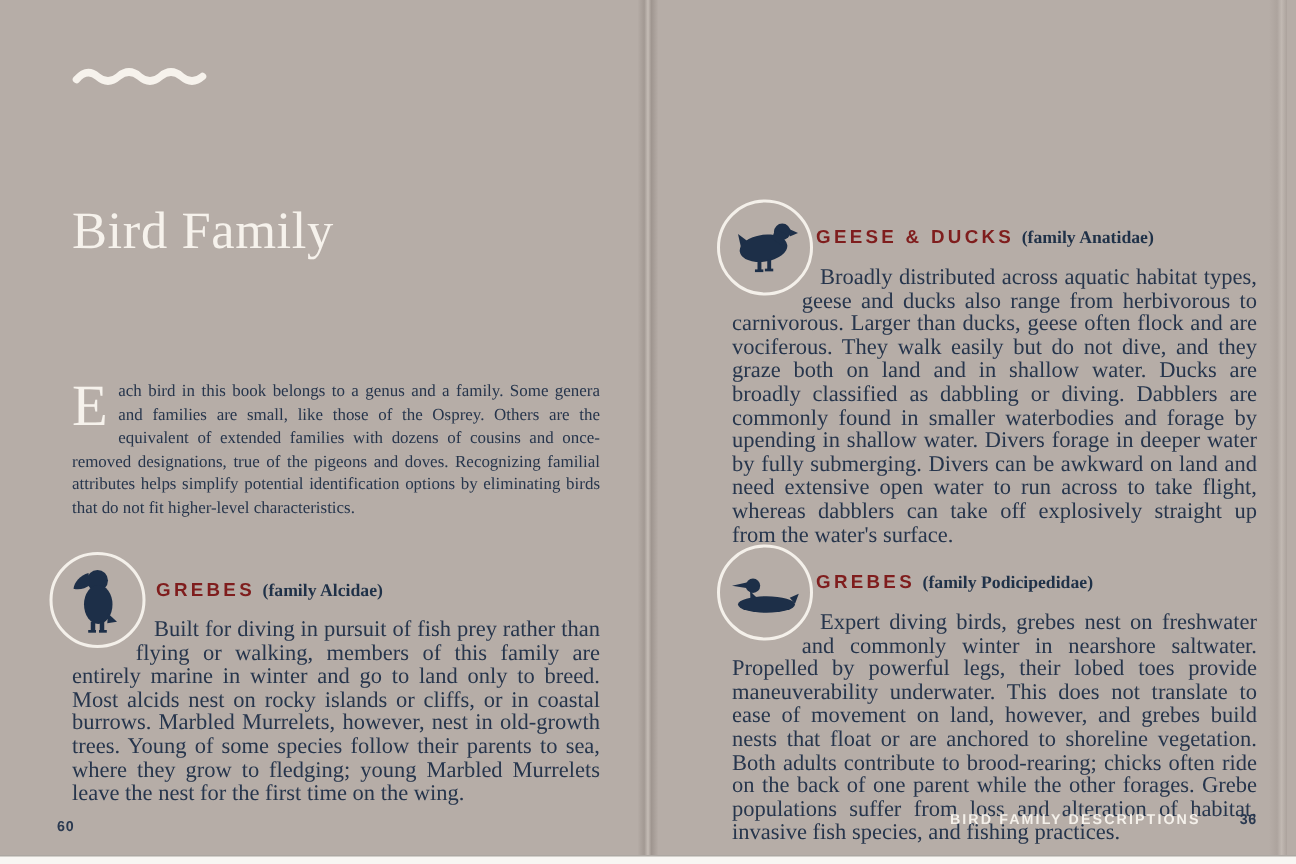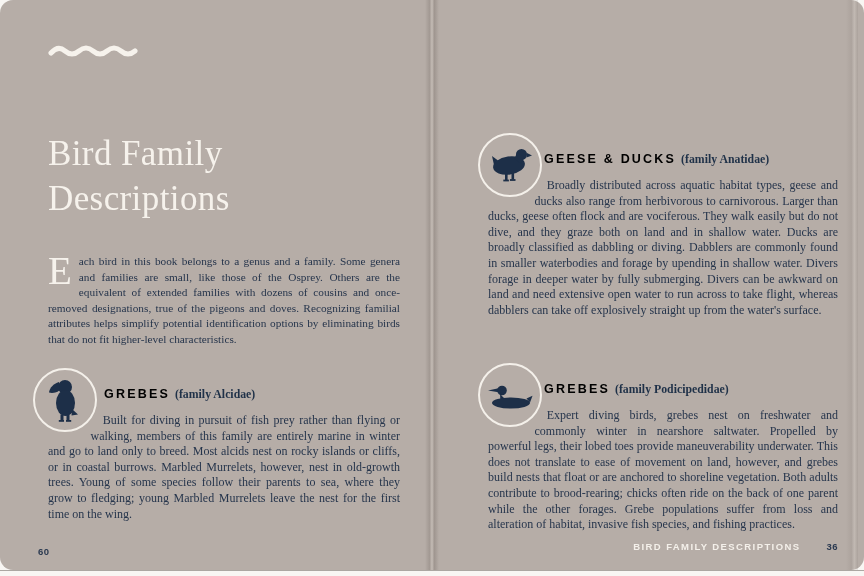--- a/index.html
+++ b/index.html
@@ -2,21 +2,20 @@
 <html lang="en"><head>
 <meta charset="utf-8">
 <style>
   * { margin:0; padding:0; box-sizing:border-box; }
   html,body { width:864px; height:576px; }
   body { font-family:"Liberation Serif", serif; background:#f8f6f3; overflow:hidden; }
 
   .spread {
     position:relative; width:864px; height:570px;
     background:#b6ada7;
-    border-radius:13px;
   }
   
   .gutter {
     position:absolute; left:425px; top:0; width:14px; height:570px;
     background:linear-gradient(90deg,
       rgba(0,0,0,0) 0%,
       rgba(92,82,76,0.22) 32%,
       rgba(215,207,200,0.45) 50%,
       rgba(92,82,76,0.26) 66%,
       rgba(0,0,0,0) 100%);
@@ -53,25 +52,25 @@
     position:absolute; top:0; width:64px; height:64px; border-radius:50%;
     border:2.5px solid #f4f0ea; display:flex; align-items:center; justify-content:center;
   }
   .sec-left  .icon-circle { left:-15px; }
   .sec-right .icon-circle { left:-10px; }
   .icon-circle svg { display:block; }
   .bird { fill:#1d2f48; }
 
   .fam-heading { margin-left:56px; padding-top:13px; white-space:nowrap; }
   .fam-name { font-family:"Liberation Sans", sans-serif; font-weight:700;
-              font-size:12.5px; letter-spacing:2.2px; color:#000000; }
+              font-size:12.5px; letter-spacing:2.2px; color:#7f1d1d; }
   .fam-latin { font-family:"Liberation Serif", serif; font-weight:700;
                font-size:11.8px; color:#1f3148; margin-left:5px;text-align:center; }
 
-  .fam-text { margin-top:10px; color:#26354c; font-size:12px; line-height:15.6px;
+  .fam-text { margin-top:10px; color:#26354c; font-size:15px; line-height:15.6px;
               text-align:justify; }
   .circle-spacer { float:left; width:60px; height:31px; }
   .sec-left  .circle-spacer { shape-outside:circle(40px at 18px -16px); }
   .sec-right .circle-spacer { shape-outside:circle(40px at 22px -16px); }
 
   .footer-left { position:absolute; left:38px; top:541px; }
   .footer-right { position:absolute; right:26px; top:541px;
                   display:flex; align-items:baseline; gap:26px; }
   .page-num { font-family:"Liberation Sans", sans-serif; font-weight:700;
               font-size:9.5px; color:#2a3950; letter-spacing:0.5px; }
@@ -82,21 +81,20 @@
 <body>
 
 <div class="spread">
 
   <svg class="wave" width="98" height="18" viewBox="0 0 98 18">
     <path d="M3 11 Q10 3 17 9 T31 9 T45 9 T59 9 T73 9 T87 9"></path>
   </svg>
 
   <h1 class="title">
     <div>Bird Family</div>
-    <div>Descriptions</div>
   </h1>
 
   <p class="intro"><span class="dropcap">E</span><span>ach bird in this book belongs to a genus and a family. Some genera and families are small, like those of the Osprey. Others are the equivalent of extended families with dozens of cousins and once-removed designations, true of the pigeons and doves. Recognizing familial attributes helps simplify potential identification options by eliminating birds that do not fit higher-level characteristics.</span></p>
 
   <div class="section sec-left" style="top:368px;">
     <div class="icon-circle">
       <svg width="44" height="46" viewBox="0 0 44 46">
         <g class="bird">
           <circle cx="22" cy="10" r="7"></circle>
           <path d="M16 5 C10.5 6.5 6.5 11 6 15.5 C9.5 16.5 14 15.5 17 13 Z"></path>

